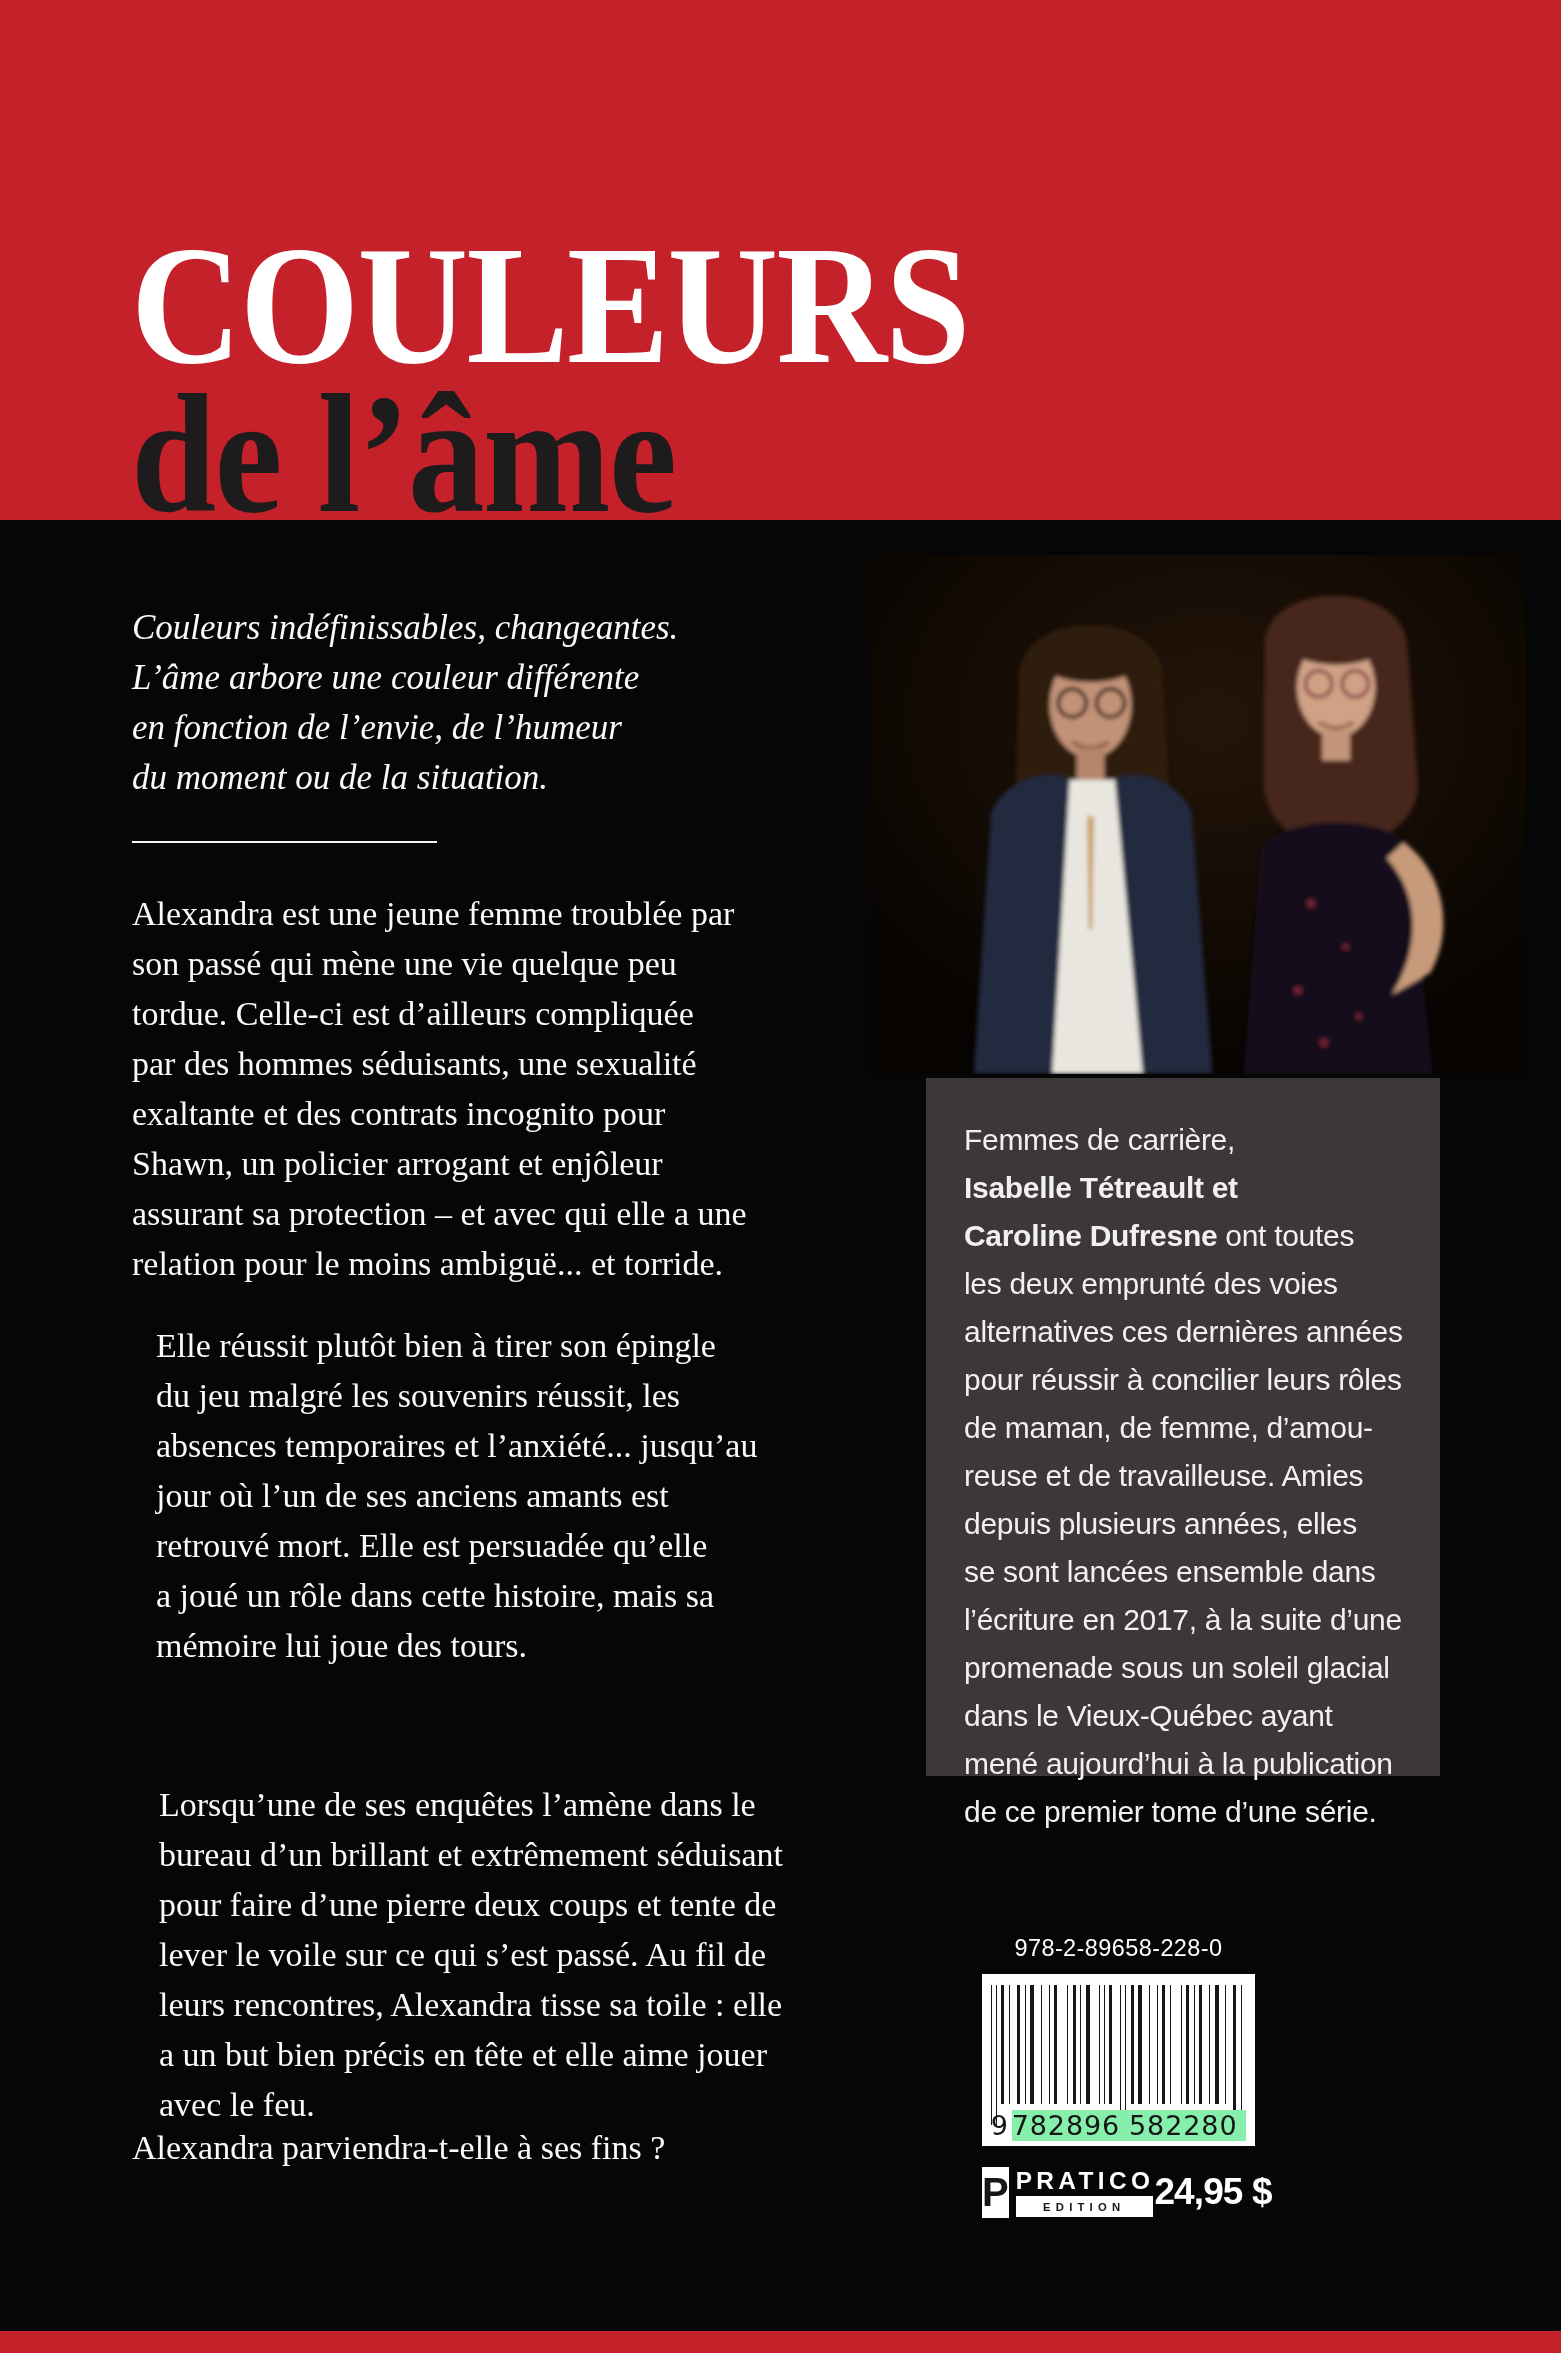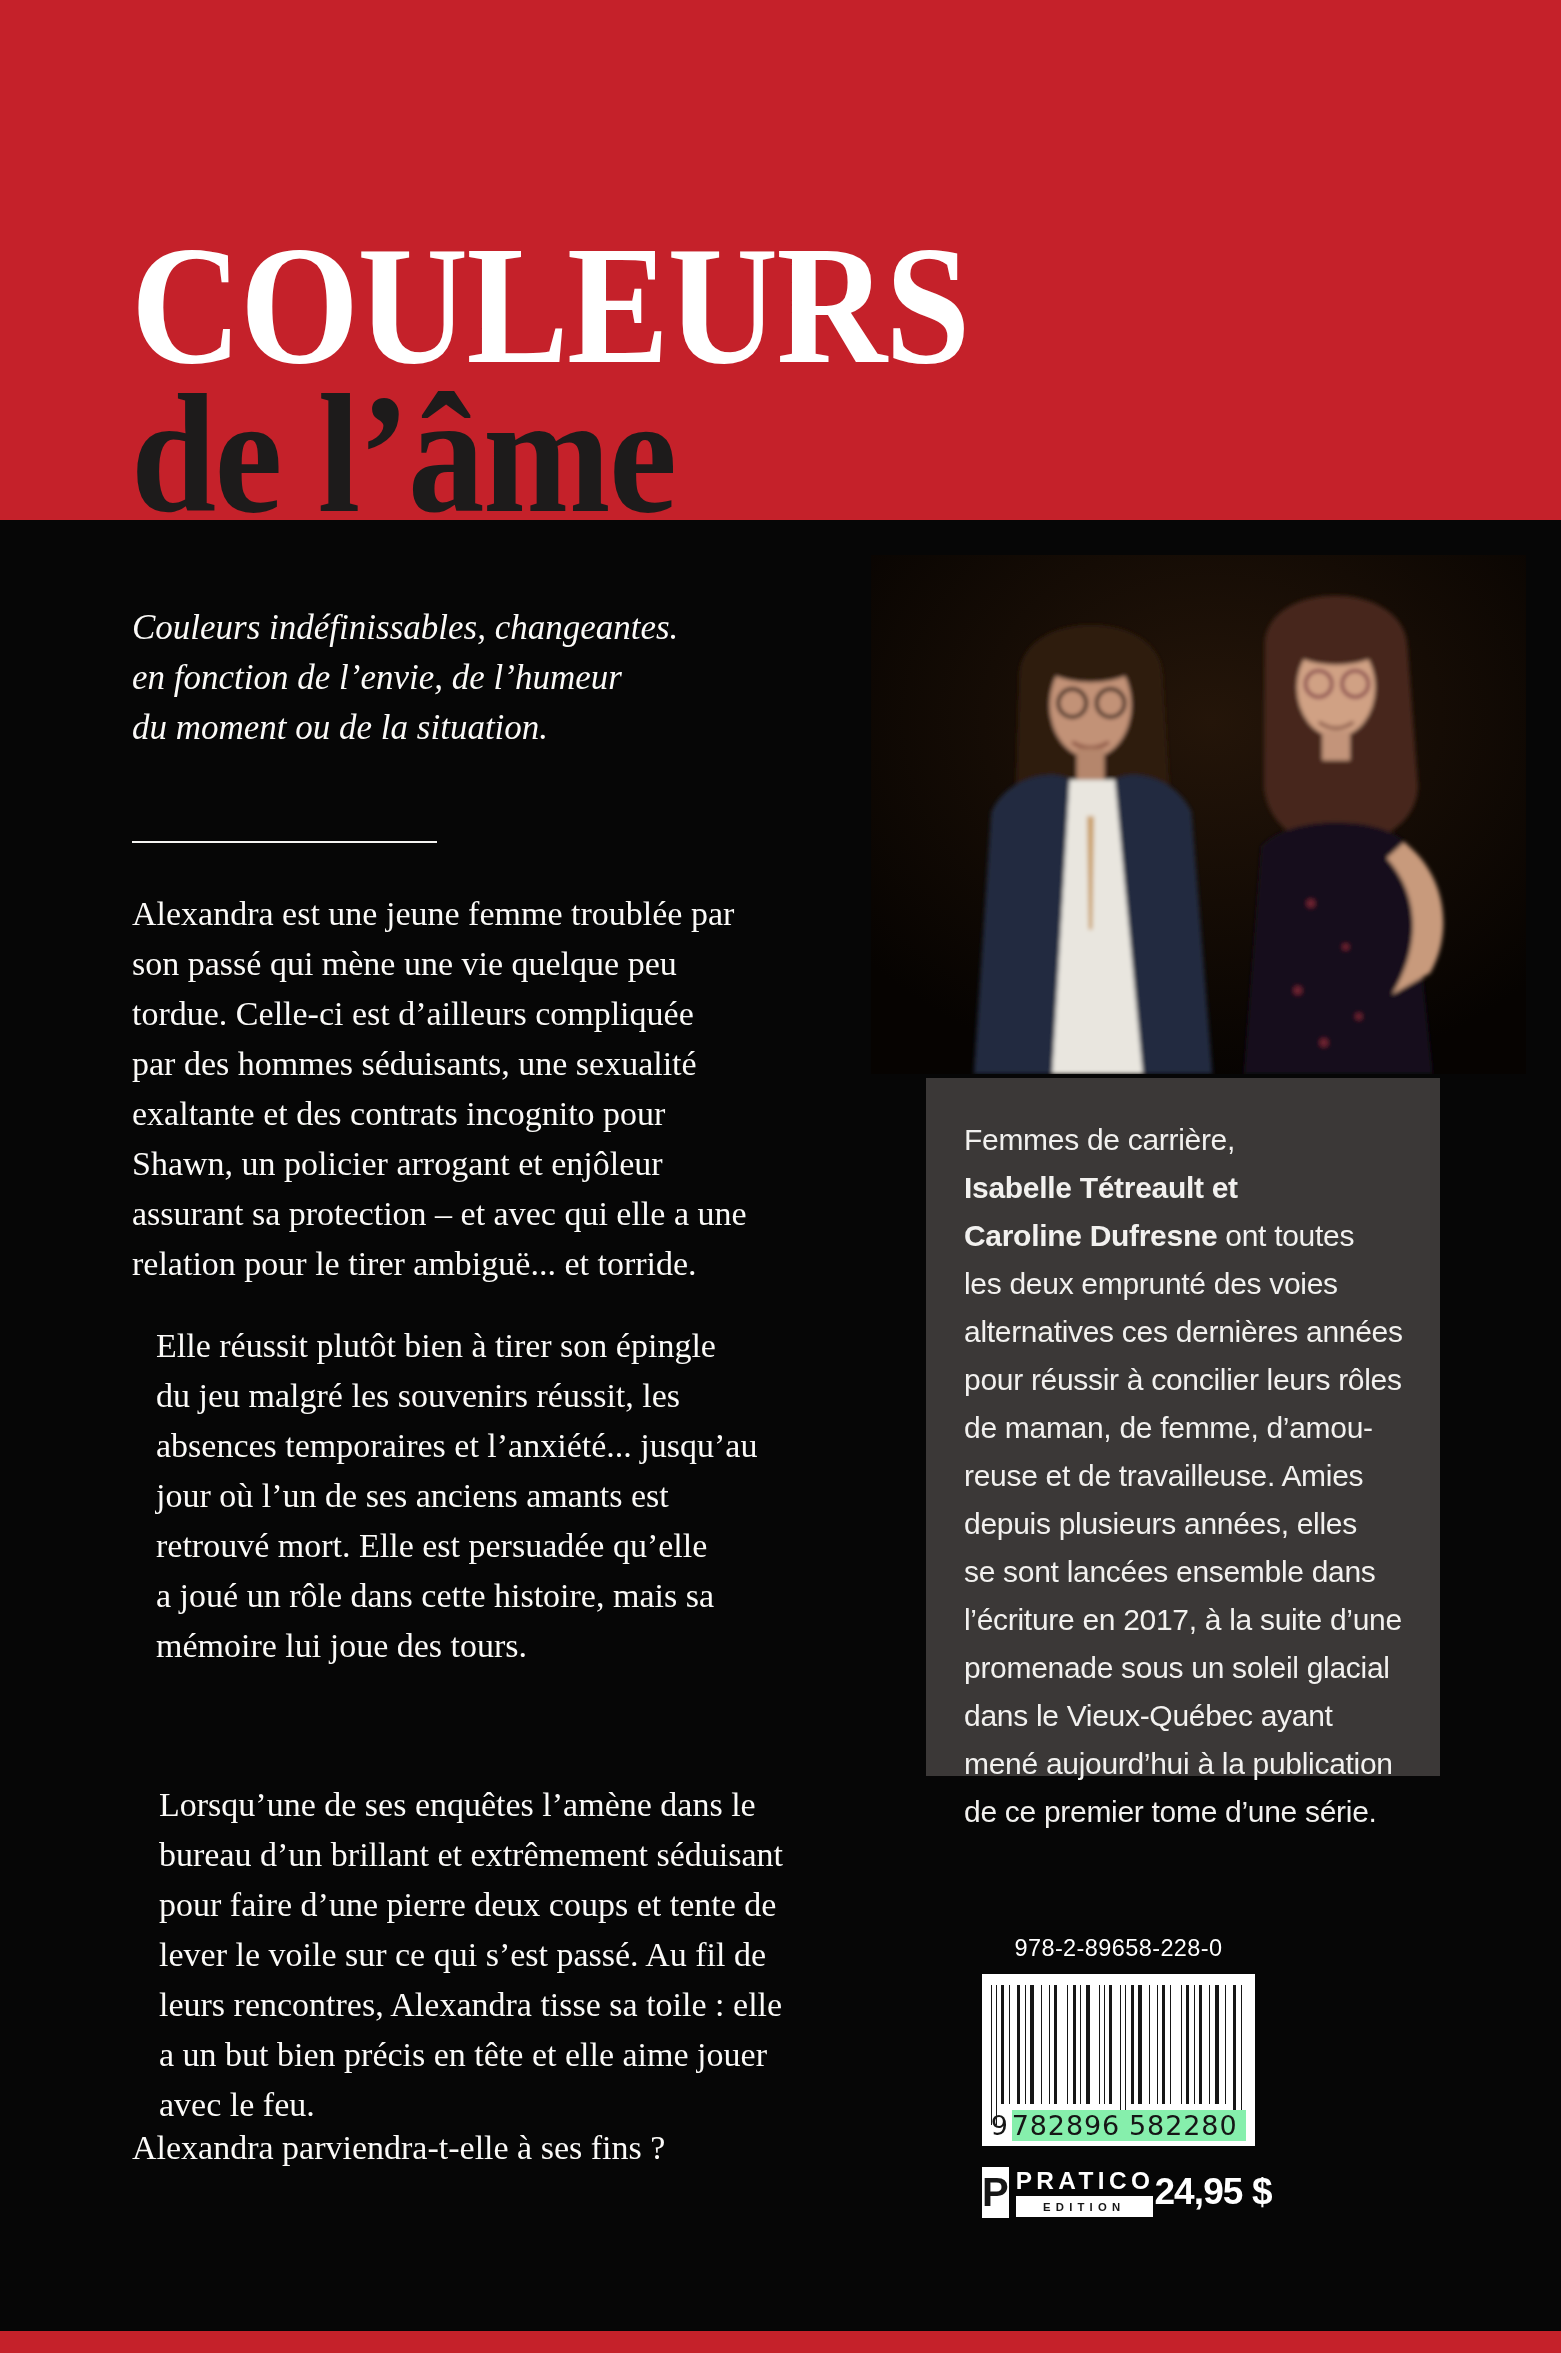--- a/index.html
+++ b/index.html
@@ -55,34 +55,35 @@
 <div class="page">
 
   <div class="red-band"></div>
   <div class="bottom-strip"></div>
 
   <div class="title1">COULEURS</div>
   <div class="title2">de l’âme</div>
 
   <div class="quote">
       <div class="ln">Couleurs indéfinissables, changeantes.</div>
+      <div class="ln">L’âme arbore une couleur différente</div>
       <div class="ln">en fonction de l’envie, de l’humeur</div>
       <div class="ln">du moment ou de la situation.</div>
     </div>
   <div class="divider"></div>
 
   <div class="para p1">
       <div class="ln">Alexandra est une jeune femme troublée par</div>
       <div class="ln">son passé qui mène une vie quelque peu</div>
       <div class="ln">tordue. Celle-ci est d’ailleurs compliquée</div>
       <div class="ln">par des hommes séduisants, une sexualité</div>
       <div class="ln">exaltante et des contrats incognito pour</div>
       <div class="ln">Shawn, un policier arrogant et enjôleur</div>
       <div class="ln">assurant sa protection – et avec qui elle a une</div>
-      <div class="ln">relation pour le tirer ambiguë... et torride.</div>
+      <div class="ln">relation pour le moins ambiguë... et torride.</div>
     </div>
   <div class="para p2">
       <div class="ln">Elle réussit plutôt bien à tirer son épingle</div>
       <div class="ln">du jeu malgré les souvenirs réussit, les</div>
       <div class="ln">absences temporaires et l’anxiété... jusqu’au</div>
       <div class="ln">jour où l’un de ses anciens amants est</div>
       <div class="ln">retrouvé mort. Elle est persuadée qu’elle</div>
       <div class="ln">a joué un rôle dans cette histoire, mais sa</div>
       <div class="ln">mémoire lui joue des tours.</div>
     </div>

